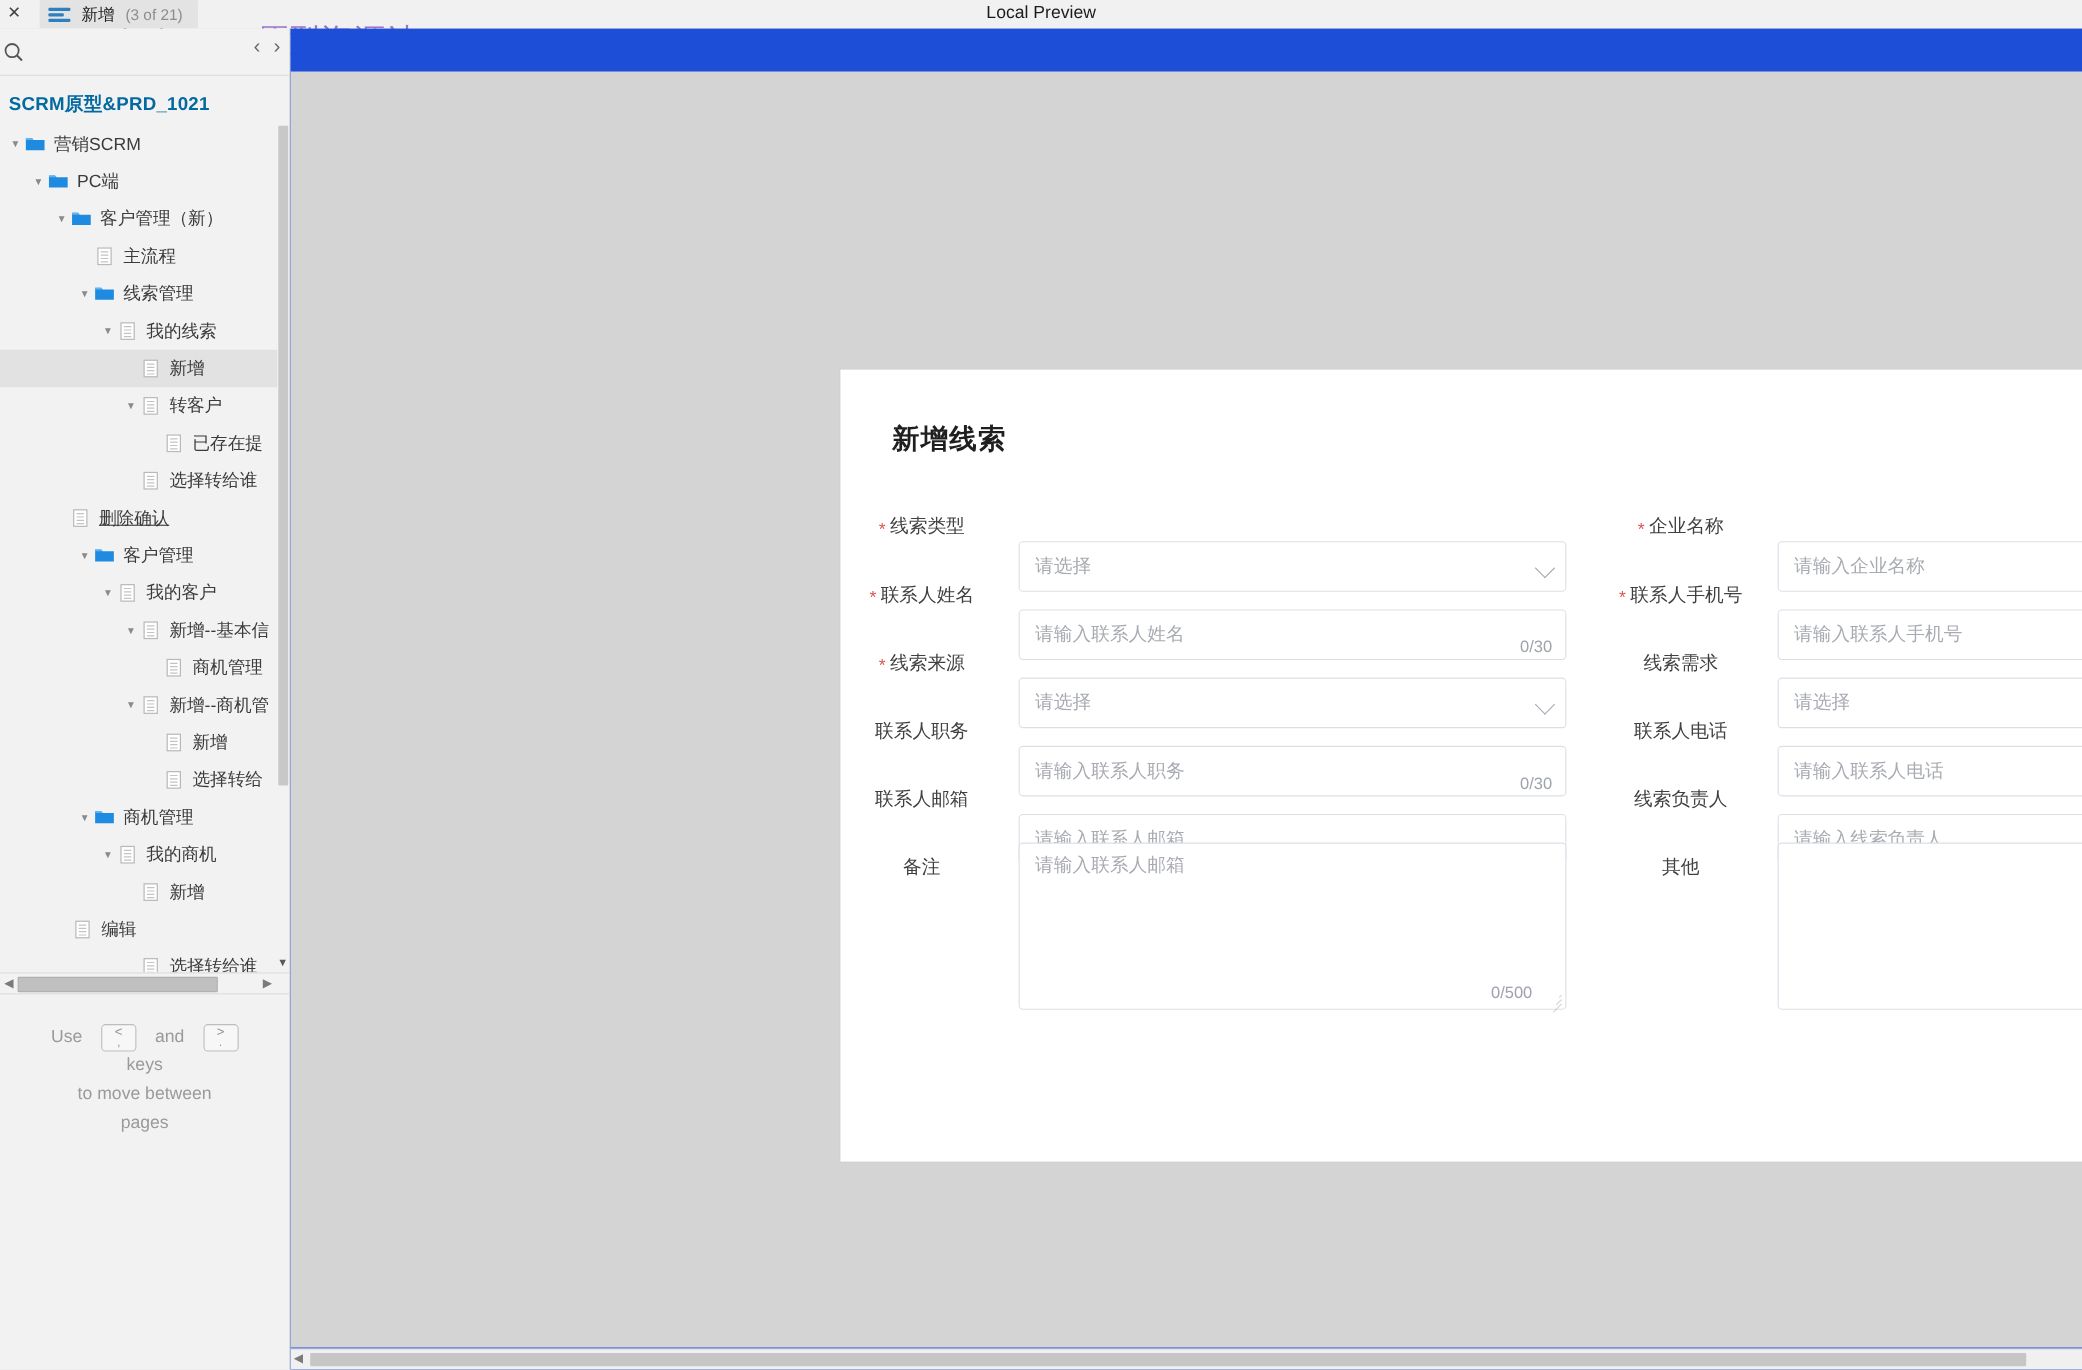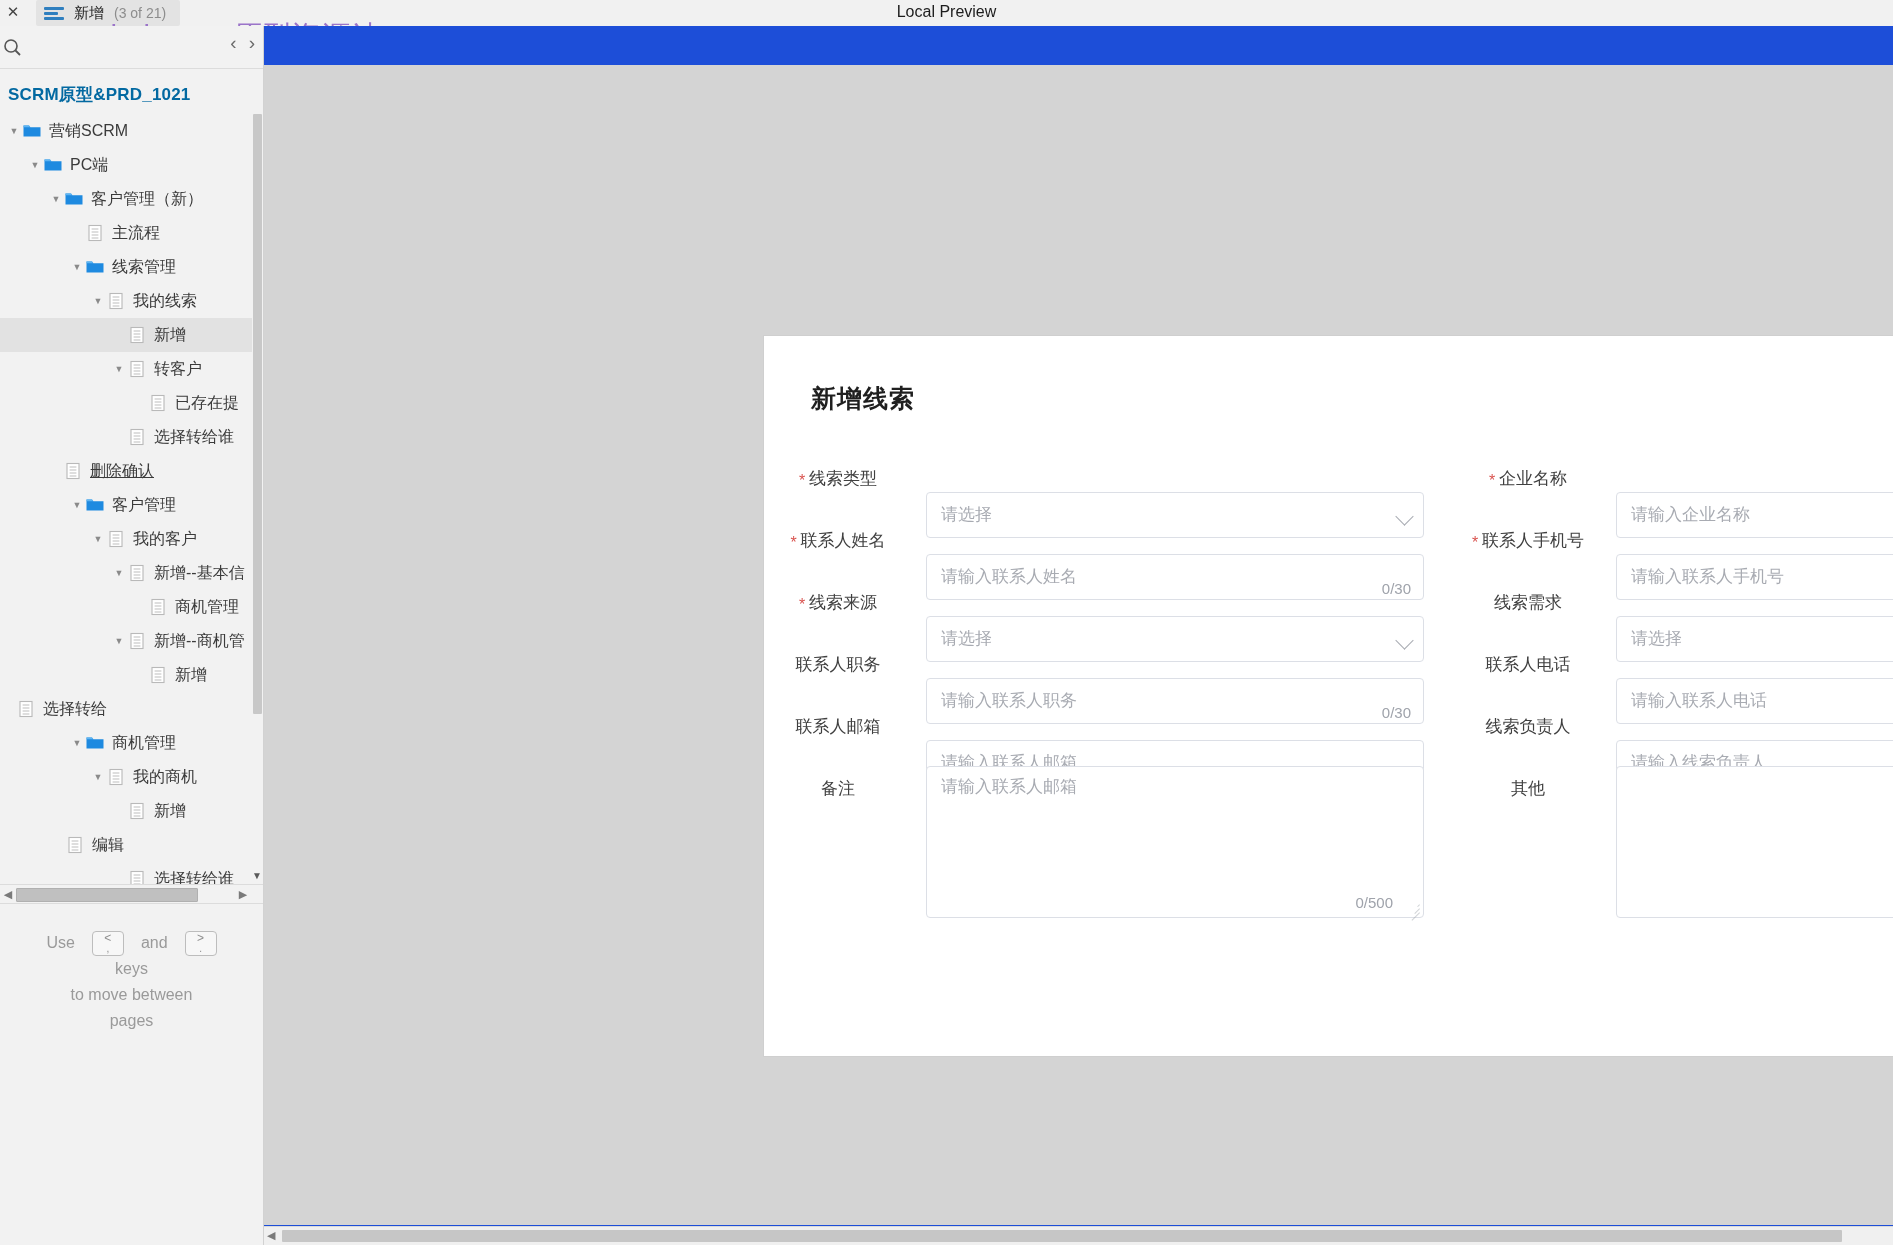--- a/index.html
+++ b/index.html
@@ -336,21 +336,21 @@
               <svg width="20" height="20" viewBox="0 0 20 20">
                 <rect x="4" y="2.5" width="12" height="15" fill="#fff" stroke="#b9b9b9" stroke-width="1.1"></rect>
                 <line x1="6.6" y1="6" x2="13.4" y2="6" stroke="#c3c3c3" stroke-width="1.1"></line>
                 <line x1="6.6" y1="9" x2="13.4" y2="9" stroke="#c3c3c3" stroke-width="1.1"></line>
                 <line x1="6.6" y1="12" x2="13.4" y2="12" stroke="#c3c3c3" stroke-width="1.1"></line>
                 <line x1="6.6" y1="15" x2="13.4" y2="15" stroke="#c3c3c3" stroke-width="1.1"></line>
               </svg>
             </span>
             <span class="tlabel">新增</span>
           </div>
-          <div class="trow" style="">
+          <div class="trow" style="padding-left: 132px;">
             <span class="caret empty">▼</span>
             <span class="ic page">
               <svg width="20" height="20" viewBox="0 0 20 20">
                 <rect x="4" y="2.5" width="12" height="15" fill="#fff" stroke="#b9b9b9" stroke-width="1.1"></rect>
                 <line x1="6.6" y1="6" x2="13.4" y2="6" stroke="#c3c3c3" stroke-width="1.1"></line>
                 <line x1="6.6" y1="9" x2="13.4" y2="9" stroke="#c3c3c3" stroke-width="1.1"></line>
                 <line x1="6.6" y1="12" x2="13.4" y2="12" stroke="#c3c3c3" stroke-width="1.1"></line>
                 <line x1="6.6" y1="15" x2="13.4" y2="15" stroke="#c3c3c3" stroke-width="1.1"></line>
               </svg>
             </span>

